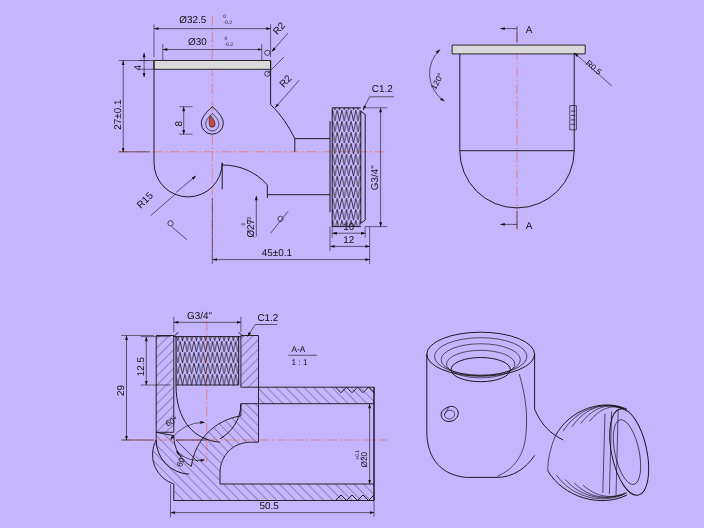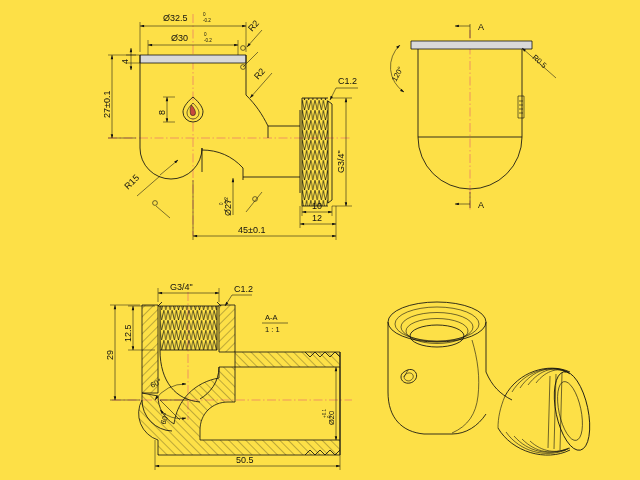--- a/index.html
+++ b/index.html
@@ -1,18 +1,18 @@
 <!DOCTYPE html>
 <html><head>
 <meta charset="utf-8">
 <style>
   html,body{margin:0;padding:0;background:#ffffff;}
   body{width:640px;height:480px;overflow:hidden;
        font-family:"Liberation Sans","DejaVu Sans",sans-serif;color:#1a1a1a;}
-  #sheet{position:relative;width:640px;height:480px;background:#fde047;}
+  #sheet{position:relative;width:640px;height:480px;background:#c4b5fd;}
   svg{display:block;}
   .dimtext{font-family:"Liberation Sans","DejaVu Sans",sans-serif;font-size:9px;fill:#111;}
   .dimtext.sm{font-size:7.5px;}
   .tol{font-size:4.6px;fill:#111;}
   .ln{stroke:#111;fill:none;stroke-width:0.85;}
   .ln-thin{stroke:#111;fill:none;stroke-width:0.6;}
   .ln-dim{stroke:#111;fill:none;stroke-width:0.55;}
   .ln-ext{stroke:#111;fill:none;stroke-width:0.5;}
   .ctr{stroke:#e8736b;fill:none;stroke-width:0.7;stroke-dasharray:9 2.5 1.5 2.5;}
   .solidfill{fill:#d9d9d9;stroke:#111;stroke-width:0.8;}

